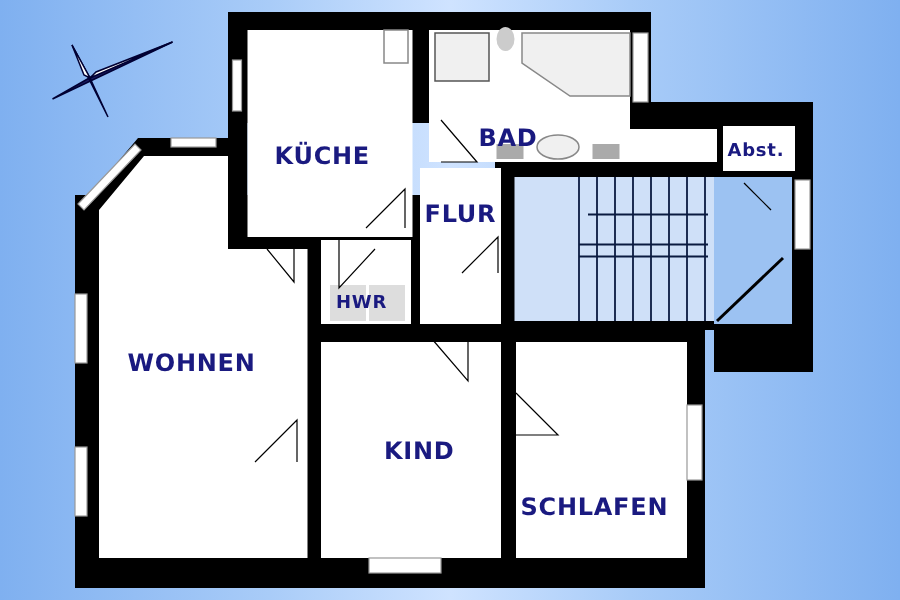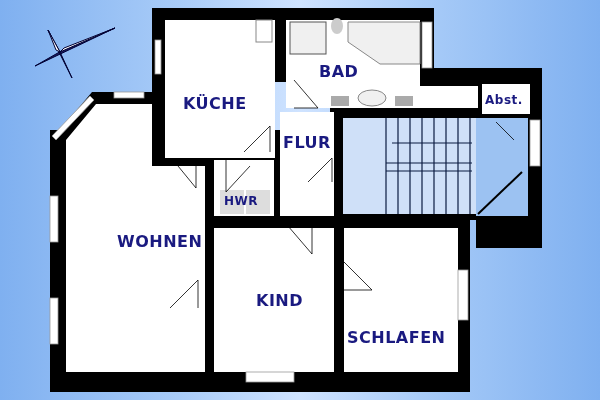--- a/index.html
+++ b/index.html
@@ -104,19 +104,19 @@
     <polyline points="170,308 198,280 198,308"></polyline>
     <polyline points="226,160 226,192 250,166"></polyline>
     <polyline points="308,182 332,158 332,182"></polyline>
     <polyline points="288,226 312,254 312,226"></polyline>
     <polyline points="344,262 372,290 344,290"></polyline>
     <line x1="496" y1="122" x2="514" y2="140"></line>
   </g>
 </svg>
 
 <span class="lbl" style="left:183px;top:94px;">KÜCHE</span>
-<span class="lbl" style="left:319px;top:62px;">BAD</span>
+<span class="lbl" style="left:319px;top:82px;">BAD</span>
 <span class="lbl small" style="left:485px;top:93px;text-align:right;">Abst.</span>
 <span class="lbl" style="left:283px;top:133px;">FLUR</span>
 <span class="lbl small" style="left:224px;top:194px;">HWR</span>
-<span class="lbl" style="left:85px;top:232px;margin-left:32px;">WOHNEN</span>
+<span class="lbl" style="left:85px;top:232px;">WOHNEN</span>
 <span class="lbl" style="left:256px;top:291px;">KIND</span>
 <span class="lbl" style="left:347px;top:293px;margin-top:35px;">SCHLAFEN</span>
 
 </body></html>

